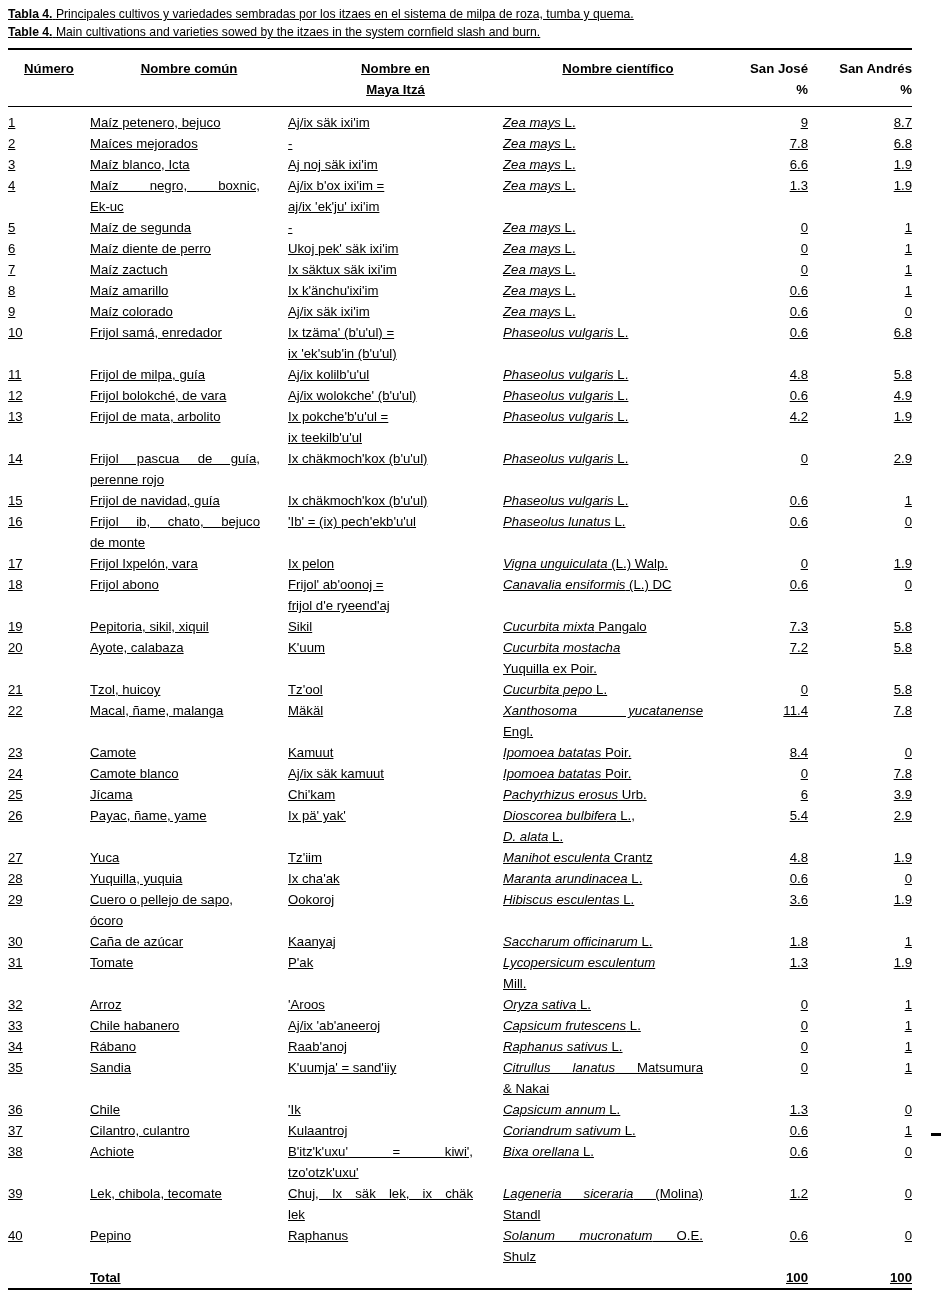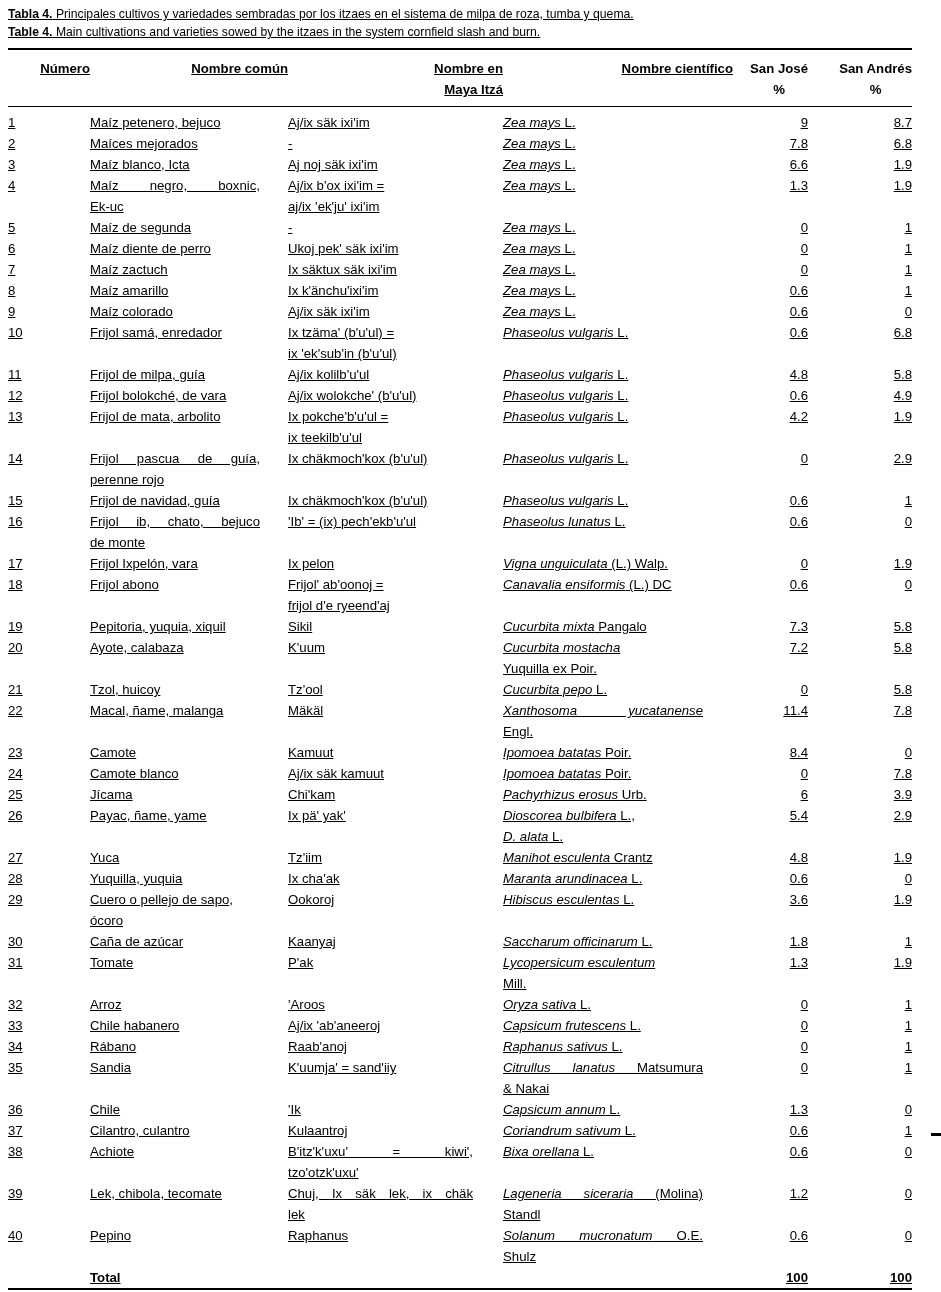--- a/index.html
+++ b/index.html
@@ -10,25 +10,25 @@
   }
   .page{padding:5px 0 0 8px;text-decoration:underline;}
   .caption{font-size:12.2px;line-height:18px;margin-bottom:7px;width:904px;}
   .caption b{font-weight:bold;}
   table{
     border-collapse:collapse;table-layout:fixed;width:904px;
     border-top:2px solid #000;border-bottom:2px solid #000;
     font-size:13.2px;
   }
   th{
-    text-align:right;vertical-align:top;font-weight:bold;
+    text-align:center;vertical-align:top;font-weight:bold;
     padding:8px 0 6px 0;line-height:21px;border-bottom:1px solid #000;
   }
   th.c-sj,th.c-sa{text-align:right;}
-  .th-center{display:inline-block;text-align:center;}
+  .th-center{display:inline-block;text-align:right;}
   td{vertical-align:top;padding:0;line-height:21px;}
   td.c-common{padding-right:28px;}
   td.c-maya{padding-right:30px;margin-left:40px;}
   td.c-sci{padding-right:30px;}
   td.c-sj,td.c-sa{text-align:right;}
   tbody tr:first-child td{padding-top:5px;}
   .total-row td{font-weight:bold;}
   .spread{text-align:justify;text-align-last:justify;}
   i{font-style:italic;}
   .stray-mark{position:absolute;right:0;top:1133px;width:10px;height:3px;background:#000;}
@@ -275,21 +275,21 @@
             <div>frijol d'e ryeend'aj</div>
           </td>
           <td class="c-sci">
             <div><i>Canavalia ensiformis</i><span> (L.) DC</span></div>
           </td>
           <td class="c-sj">0.6</td>
           <td class="c-sa">0</td>
         </tr>
         <tr>
           <td class="c-num">19</td>
-          <td class="c-common">Pepitoria, yuquia, xiquil</td>
+          <td class="c-common">Pepitoria, sikil, xiquil</td>
           <td class="c-maya">Sikil</td>
           <td class="c-sci">
             <div><i>Cucurbita mixta</i><span> Pangalo</span></div>
           </td>
           <td class="c-sj">7.3</td>
           <td class="c-sa">5.8</td>
         </tr>
         <tr>
           <td class="c-num">20</td>
           <td class="c-common">Ayote, calabaza</td>

